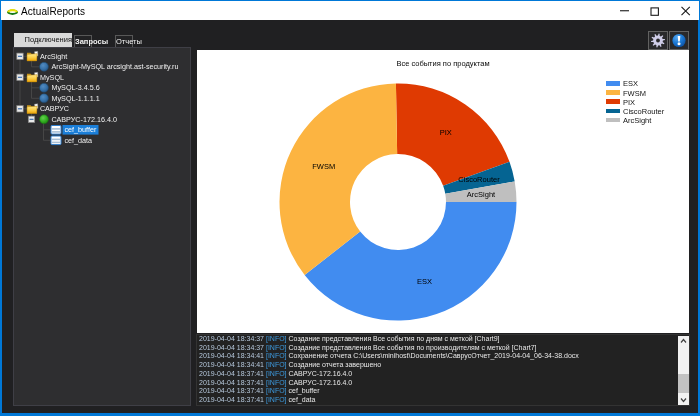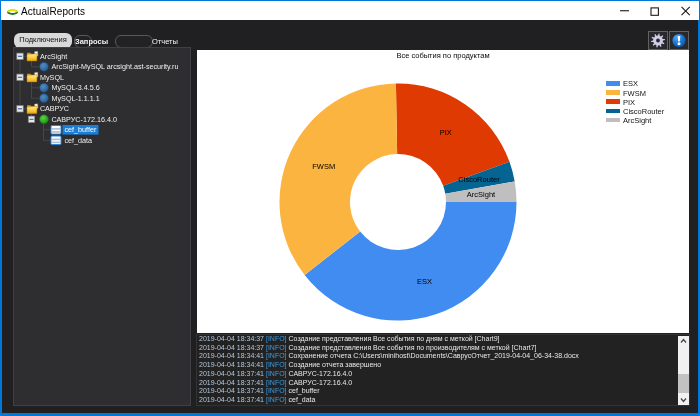--- a/index.html
+++ b/index.html
@@ -1,25 +1,25 @@
 <!DOCTYPE html>
 <html><head>
 <meta charset="utf-8">
 <style>
   html,body{margin:0;padding:0;}
   body{width:700px;height:416px;overflow:hidden;font-family:"Liberation Sans",sans-serif;background:#202022;}
   .abs{position:absolute;}
   .titlebar{position:absolute;left:1px;top:1px;width:698px;height:18.5px;background:#ffffff;}
   .titlebar .txt{position:absolute;left:20px;top:4.5px;font-size:10px;color:#000;letter-spacing:0.1px;}
-  .tab{position:absolute;font-size:7.5px;text-align:center;box-sizing:border-box;border-radius:6px;}
+  .tab{position:absolute;font-size:7.5px;text-align:right;box-sizing:border-box;}
   .tab.active{top:33px;height:14.5px;line-height:14.5px;background:#d9d9d9;color:#121212;}
   .tab.inactive{top:34.5px;height:13px;line-height:12px;background:#222224;color:#f2f2f2;border:1px solid #585858;}
   .tree-panel{position:absolute;left:13px;top:47px;width:178px;height:359px;background:#2e2e30;border:1px solid #3f3f46;box-sizing:border-box;}
   .chart{position:absolute;left:197px;top:50px;width:492px;height:283px;background:#ffffff;}
-  .ctitle{position:absolute;left:0;top:1px;width:492px;text-align:center;font-size:7.5px;color:#0a0a0a;}
+  .ctitle{position:absolute;left:0;top:9px;width:492px;text-align:center;font-size:7.5px;color:#0a0a0a;}
   .plabel{position:absolute;font-size:7.5px;color:#000;transform:translate(-50%,-50%);white-space:nowrap;}
   .leg-sw{position:absolute;width:14px;height:4.8px;}
   .leg-tx{position:absolute;left:426px;font-size:7.5px;color:#141414;transform:translateY(-50%);white-space:nowrap;}
   .log{position:absolute;left:196px;top:334px;width:494px;height:72px;background:#222222;border:1px solid #333333;box-sizing:border-box;overflow:hidden;}
   .logline{position:absolute;left:2px;font-size:7px;color:#e8e8e8;white-space:nowrap;}
   .logline .t{color:#b6c8dc;}
   .logline .i{color:#3d9bdf;}
   .toolbtn{position:absolute;top:31px;width:20px;height:19px;background:#29292b;border:1px solid #616161;box-sizing:border-box;}
   .sbar{position:absolute;left:481px;top:1px;width:11px;height:69px;background:#f1f1f1;}
 </style>
@@ -44,21 +44,21 @@
     <svg class="abs" style="left:648px;top:0" width="12" height="19">
       <rect x="2" y="6.9" width="7.4" height="7.4" fill="none" stroke="#1b1b1b" stroke-width="1.1"></rect>
     </svg>
     <svg class="abs" style="left:679px;top:0" width="12" height="19">
       <path d="M1.5 5.8 L9.8 14.1 M9.8 5.8 L1.5 14.1" stroke="#1b1b1b" stroke-width="1.1"></path>
     </svg>
   </div>
 
   <div class="tab active" style="left:14px;width:58px;">Подключения</div>
   <div class="tab inactive" style="left:74px;width:18px;font-weight:bold;">Запросы</div>
-  <div class="tab inactive" style="left:115px;width:18px;padding-left:36px;">Отчеты</div>
+  <div class="tab inactive" style="left:115px;width:18px;">Отчеты</div>
 
   <div class="tree-panel">
     <svg width="176" height="357" viewBox="0 0 176 357" style="position:absolute;left:0;top:0" font-family="Liberation Sans, sans-serif" font-size="7.2">
       <defs>
         <radialGradient id="blueball" cx="40%" cy="35%" r="70%">
           <stop offset="0%" stop-color="#528cc2"></stop>
           <stop offset="60%" stop-color="#3570a8"></stop>
           <stop offset="100%" stop-color="#24507e"></stop>
         </radialGradient>
         <radialGradient id="greenball" cx="40%" cy="35%" r="70%">

